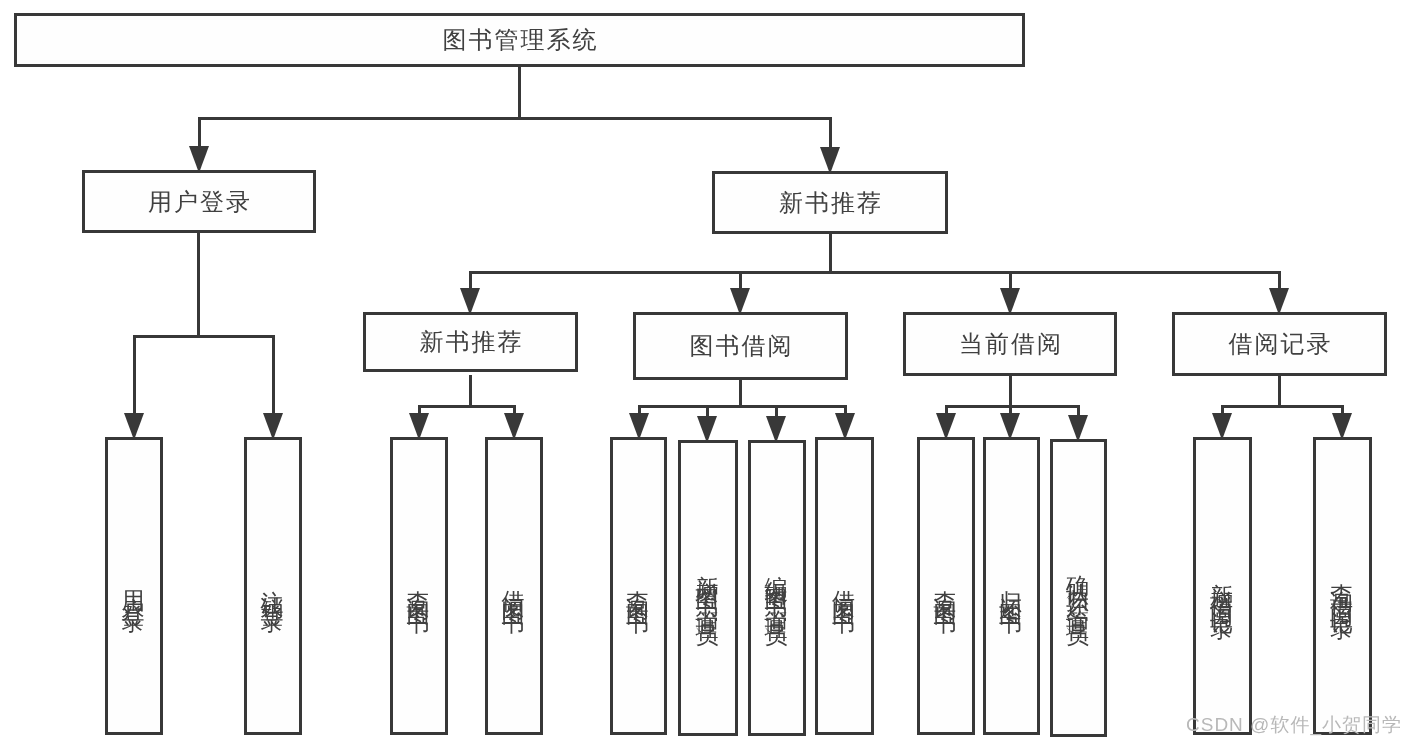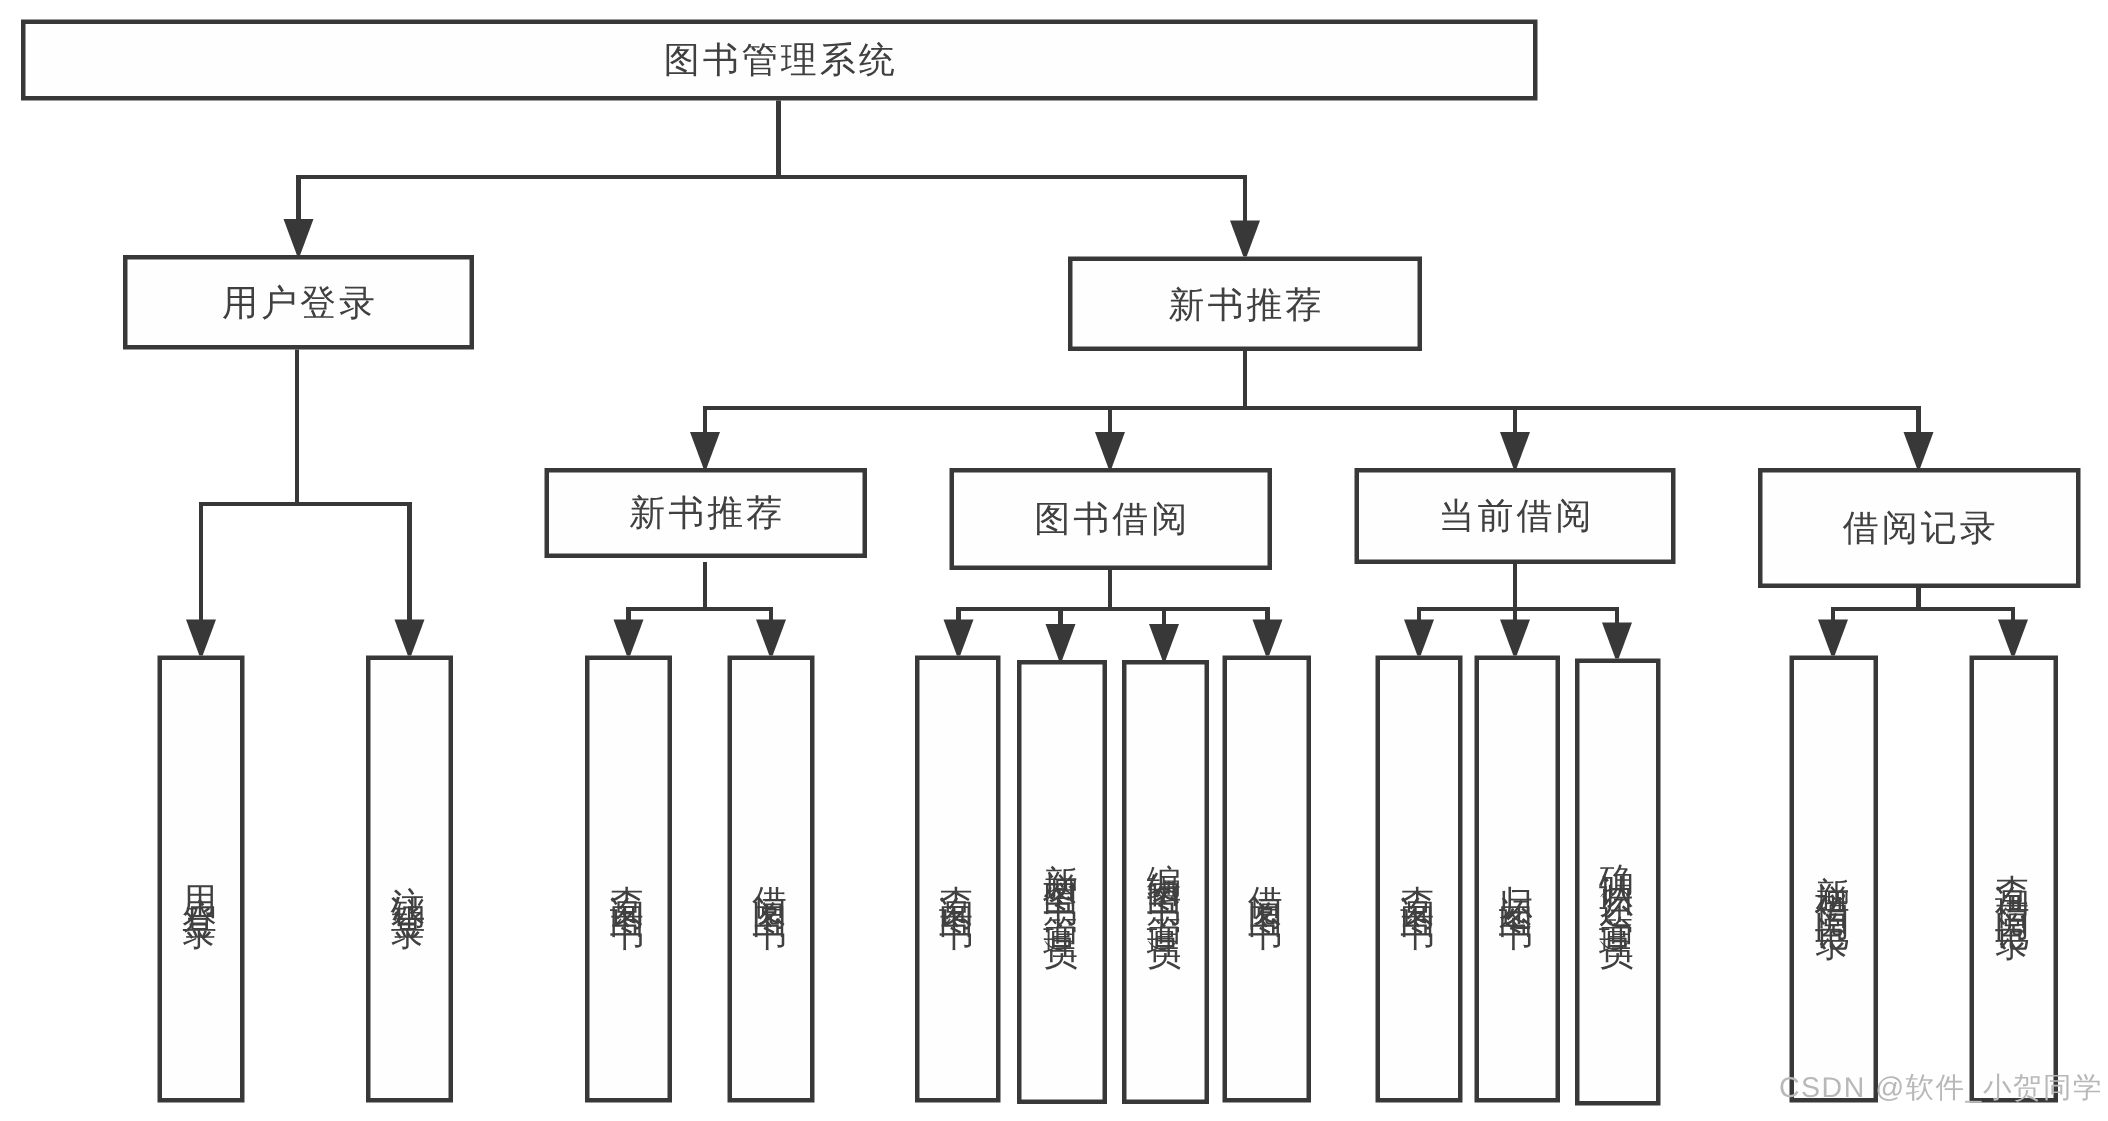--- a/index.html
+++ b/index.html
@@ -143,21 +143,21 @@
       </div>
       <div class="node" style="left: 363px; top: 312px; width: 215px; height: 60px;">
         <span class="label">新书推荐</span>
       </div>
       <div class="node" style="left: 633px; top: 312px; width: 215px; height: 68px;">
         <span class="label">图书借阅</span>
       </div>
       <div class="node" style="left: 903px; top: 312px; width: 214px; height: 64px;">
         <span class="label">当前借阅</span>
       </div>
-      <div class="node" style="left: 1172px; top: 312px; width: 215px; height: 80px;">
+      <div class="node" style="left: 1172px; top: 312px; width: 215px; height: 64px;">
         <span class="label">借阅记录</span>
       </div>
       <div class="node vertical" style="left: 105px; top: 437px; width: 58px; height: 298px;">
         <span class="label">用户登录</span>
       </div>
       <div class="node vertical" style="left: 244px; top: 437px; width: 58px; height: 298px;">
         <span class="label">注销登录</span>
       </div>
       <div class="node vertical" style="left: 390px; top: 437px; width: 58px; height: 298px;">
         <span class="label">查询图书</span>

